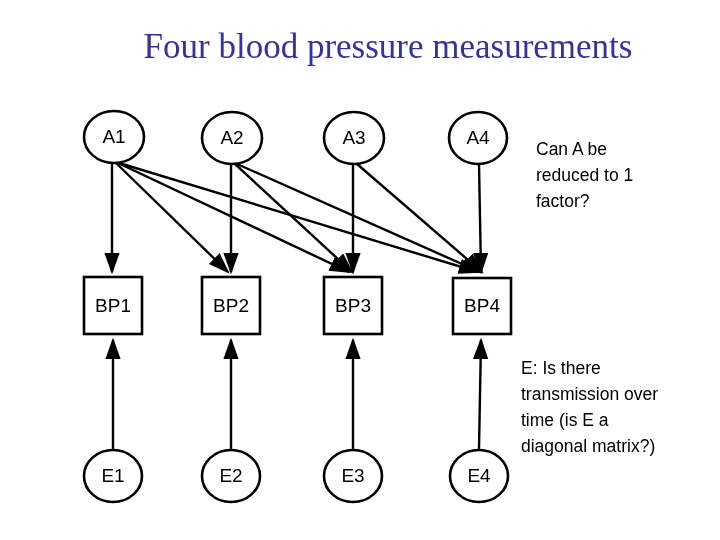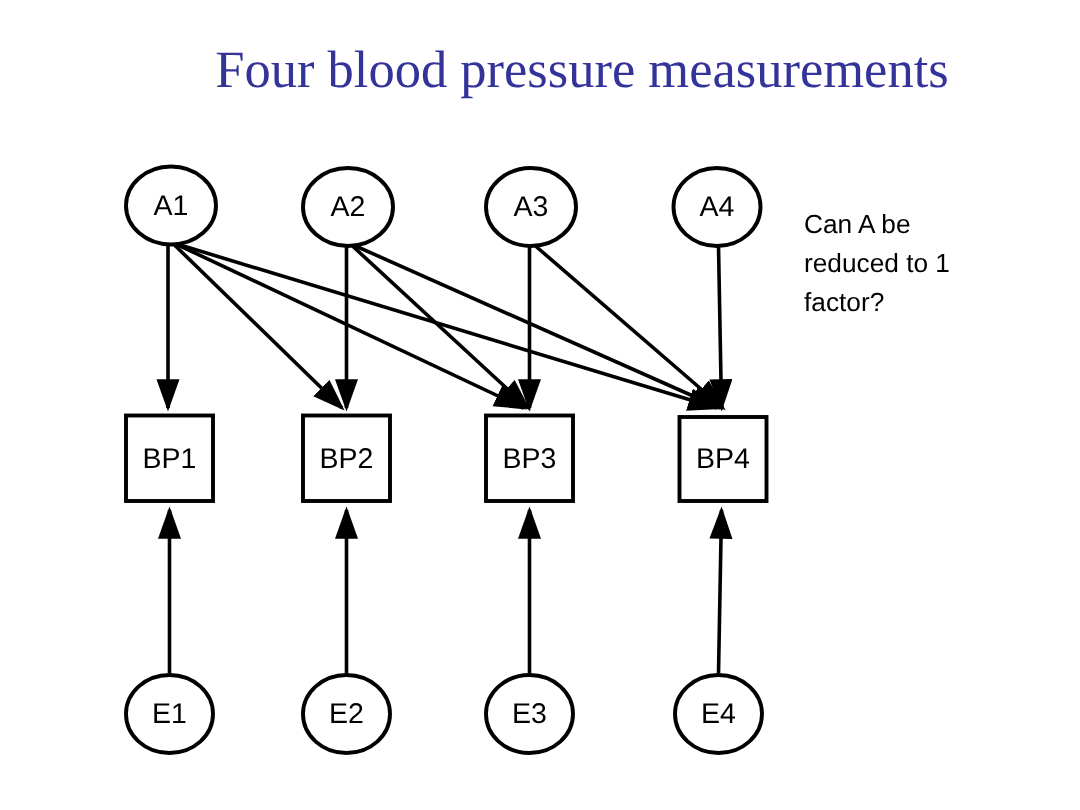--- a/index.html
+++ b/index.html
@@ -151,14 +151,18 @@
     <g>
       <ellipse cx="479" cy="476" rx="29" ry="26" fill="#ffffff" stroke="#000" stroke-width="2.6"></ellipse>
       <text class="node-label" x="479" y="477">E4</text>
     </g>
   </svg>
 
   <div class="annot" id="annot-a">Can A be
 reduced to 1
 factor?</div>
 
+  <div class="annot" id="annot-e">E: Is there
+transmission over
+time (is E a
+diagonal matrix?)</div>
 
 </div>
 
 </body></html>

